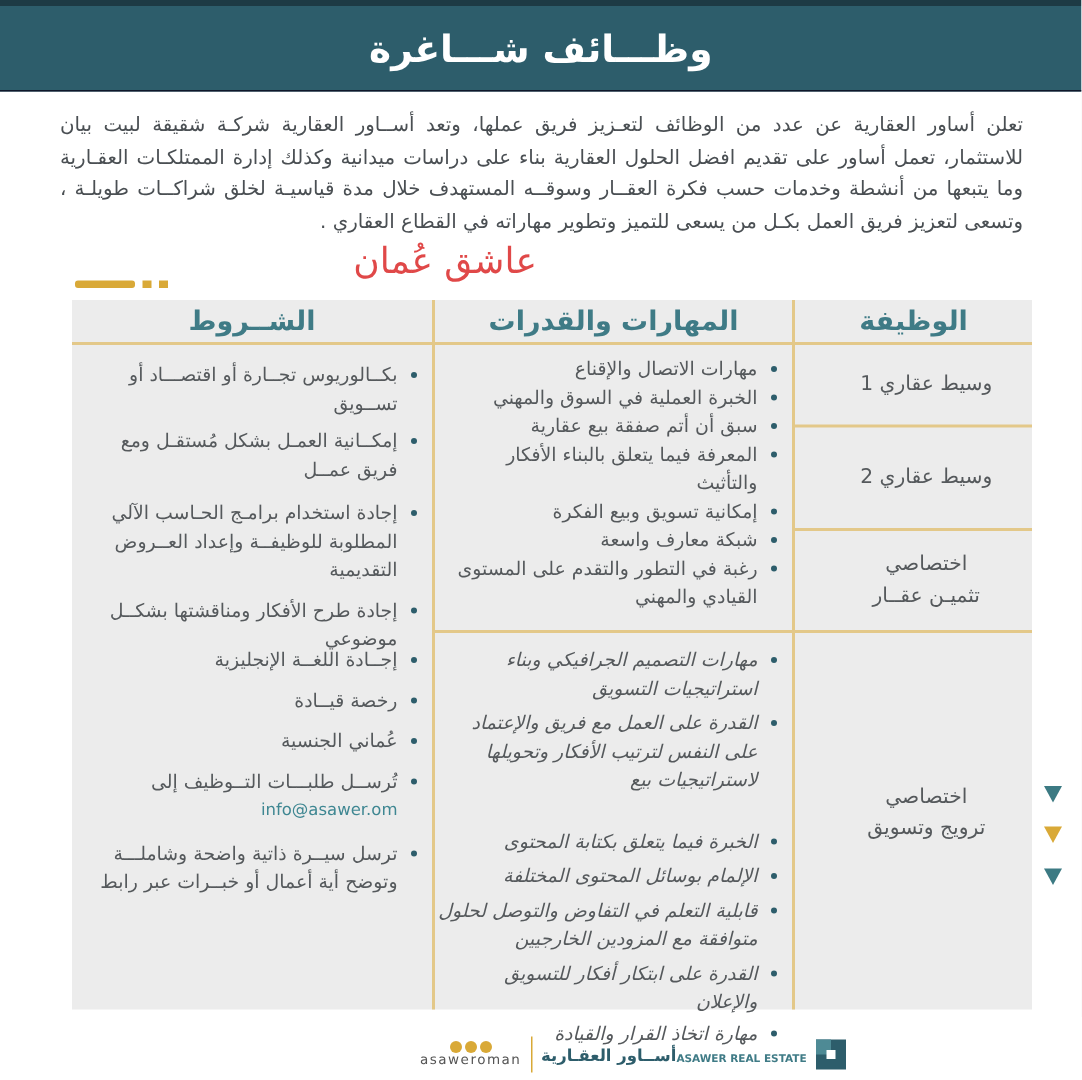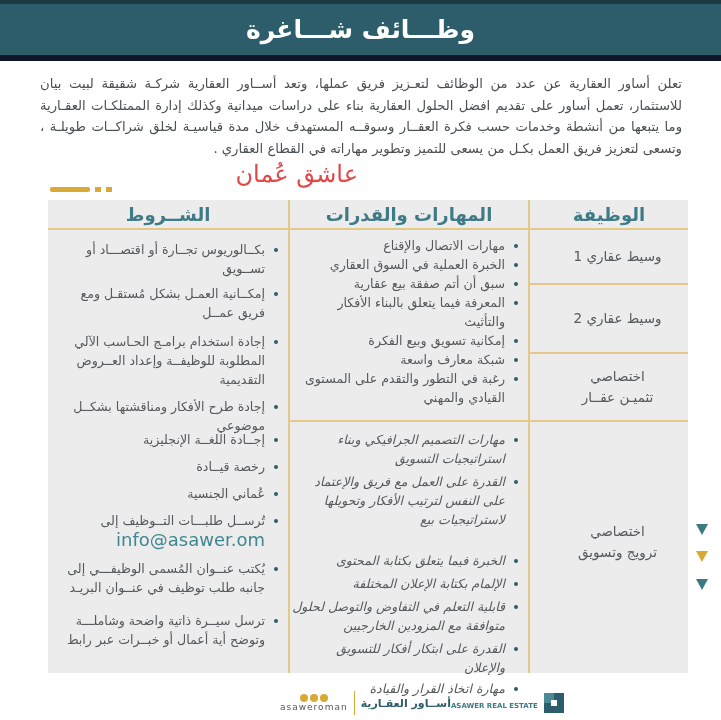--- a/index.html
+++ b/index.html
@@ -1,21 +1,21 @@
 <!DOCTYPE html>
 <html><head>
 <meta charset="utf-8">
 <style>
   * { box-sizing: border-box; margin: 0; padding: 0; }
   html, body { width: 721px; height: 720px; background: #ffffff; overflow: hidden; }
   body { position: relative; font-family: "DejaVu Sans", sans-serif; color: #555a5e; }
 
   .topline { position: absolute; left: 0; top: 0; width: 721px; height: 4px; background: #1d3a44; }
   .header { position: absolute; left: 0; top: 4px; width: 721px; height: 57px; background: #2d5d6b;
-            display: flex; align-items: center; justify-content: center; border-bottom: 6px solid #0f172a; }
+            display: flex; align-items: center; justify-content: center; border-bottom: 1px solid #0f172a; }
   .header-title { color: #ffffff; font-size: 25px; font-weight: bold; direction: rtl; letter-spacing: 1px; }
 
   .intro { position: absolute; left: 40px; top: 73px; width: 642px; direction: rtl; text-align: justify;
            font-size: 13.2px; line-height: 21.5px; color: #4a4f53; }
 
   .deco { position: absolute; left: 50px; top: 186px; height: 6px; display: flex; gap: 5px; align-items: center; }
   .deco .bar { width: 40px; height: 5px; background: #d9a937; border-radius: 2px; }
   .deco .dot { width: 6px; height: 5px; background: #d9a937; }
 
   .watermark { position: absolute; left: 218px; top: 160px; width: 140px; text-align: right; direction: rtl;
@@ -30,21 +30,21 @@
         color: #3f7b86; font-size: 18px; font-weight: bold; }
 
   .job { position: absolute; right: 0; width: 141px; display: flex; align-items: center; justify-content: center;
          text-align: center; font-size: 13.5px; line-height: 21px; color: #55595c; white-space: pre-line; }
 
   ul.items { list-style: none; position: absolute; direction: rtl; }
   ul.items li { position: relative; padding-right: 13px; font-size: 12.6px; line-height: 19px; color: #55595c;
                 text-align: right; }
   ul.items li::before { content: ""; position: absolute; right: 0; top: 8px; width: 4px; height: 4px;
                         border-radius: 50%; background: #2d5d6b; }
-  .email { color: #3f8792; display: block; direction: ltr; text-align: right; font-size: 18px; }
+  .email { color: #3f8792; display: block; direction: ltr; text-align: right; font-size: 11px; }
 
   .tri { position: absolute; left: 696px; width: 0; height: 0; border-left: 6px solid transparent;
          border-right: 6px solid transparent; border-top: 11px solid #3c7a83; }
   .tri.gold { border-top-color: #d9a937; }
 
   .footer { position: absolute; left: 280px; top: 688px; height: 30px; display: flex; align-items: center; gap: 6px; }
   .social { display: flex; flex-direction: column; align-items: center; }
   .social-icons { display: flex; gap: 2px; }
   .social-icons span { width: 8px; height: 8px; border-radius: 50%; background: #d9a937; display: inline-block; }
   .social-name { font-size: 9px; color: #555; letter-spacing: 1px; }
@@ -92,54 +92,53 @@
 
   <div class="job" style="top:30px; height:53px;">وسيط عقاري 1</div>
   <div class="job" style="top:85px; height:67px;">وسيط عقاري 2</div>
   <div class="job" style="top:154px; height:66px;">اختصاصي
 تثميـن عقــار</div>
   <div class="job" style="top:222px; height:240px;">اختصاصي
 ترويج وتسويق</div>
 
   <ul class="items" style="right:170px; top:36px; width:222px;">
     <li>مهارات الاتصال والإقناع</li>
-    <li>الخبرة العملية في السوق العقاري</li>
+    <li>الخبرة العملية في السوق والمهني</li>
     <li>سبق أن أتم صفقة بيع عقارية</li>
     <li>المعرفة فيما يتعلق بالبناء الأفكار والتأثيث</li>
     <li>إمكانية تسويق وبيع الفكرة</li>
     <li>شبكة معارف واسعة</li>
     <li>رغبة في التطور والتقدم على المستوى القيادي والمهني</li>
   </ul>
 
   <ul class="items" style="right:170px; top:230px; width:226px;font-style:italic;">
     <li style="margin-bottom:4px;">مهارات التصميم الجرافيكي وبناء استراتيجيات التسويق</li>
     <li style="margin-bottom:22px;">القدرة على العمل مع فريق والإعتماد على النفس لترتيب الأفكار وتحويلها لاستراتيجيات بيع</li>
     <li style="margin-bottom:4px;">الخبرة فيما يتعلق بكتابة المحتوى</li>
-    <li style="margin-bottom:4px;">الإلمام بكتابة الإعلان المختلفة</li>
+    <li style="margin-bottom:4px;">الإلمام بوسائل المحتوى المختلفة</li>
     <li style="margin-bottom:4px;">قابلية التعلم في التفاوض والتوصل لحلول متوافقة مع المزودين الخارجيين</li>
     <li style="margin-bottom:2px;">القدرة على ابتكار أفكار للتسويق والإعلان</li>
     <li>مهارة اتخاذ القرار والقيادة</li>
   </ul>
 
   <ul class="items" style="right:410px; top:40px; width:222px;">
     <li style="margin-bottom:6px;">بكــالوريوس تجــارة أو اقتصـــاد أو تســويق</li>
     <li style="margin-bottom:10px;">إمكــانية العمـل بشكل مُستقـل ومع فريق عمــل</li>
     <li style="margin-bottom:8px;">إجادة استخدام برامـج الحـاسب الآلي المطلوبة للوظيفــة وإعداد العــروض التقديمية</li>
     <li>إجادة طرح الأفكار ومناقشتها بشكــل موضوعي</li>
   </ul>
 
   <ul class="items" style="right:410px; top:230px; width:222px;">
     <li style="margin-bottom:8px;">إجــادة اللغــة الإنجليزية</li>
     <li style="margin-bottom:8px;">رخصة قيــادة</li>
     <li style="margin-bottom:8px;">عُماني الجنسية</li>
     <li style="margin-bottom:10px;">
       <span>تُرســل طلبـــات التــوظيف إلى</span>
       <span class="email">info@asawer.om</span>
     </li>
-    <li style="margin-bottom:14px;">يُكتب عنــوان المُسمى الوظيفـــي إلى جانبه طلب توظيف في عنــوان البريـد</li>
     <li>ترسل سيــرة ذاتية واضحة وشاملـــة وتوضح أية أعمال أو خبــرات عبر رابط</li>
   </ul>
 </div>
 
 <div class="tri" style="top:524px;"></div>
 <div class="tri gold" style="top:551px;"></div>
 <div class="tri" style="top:579px;"></div>
 
 <div class="footer">
   <div class="social">

